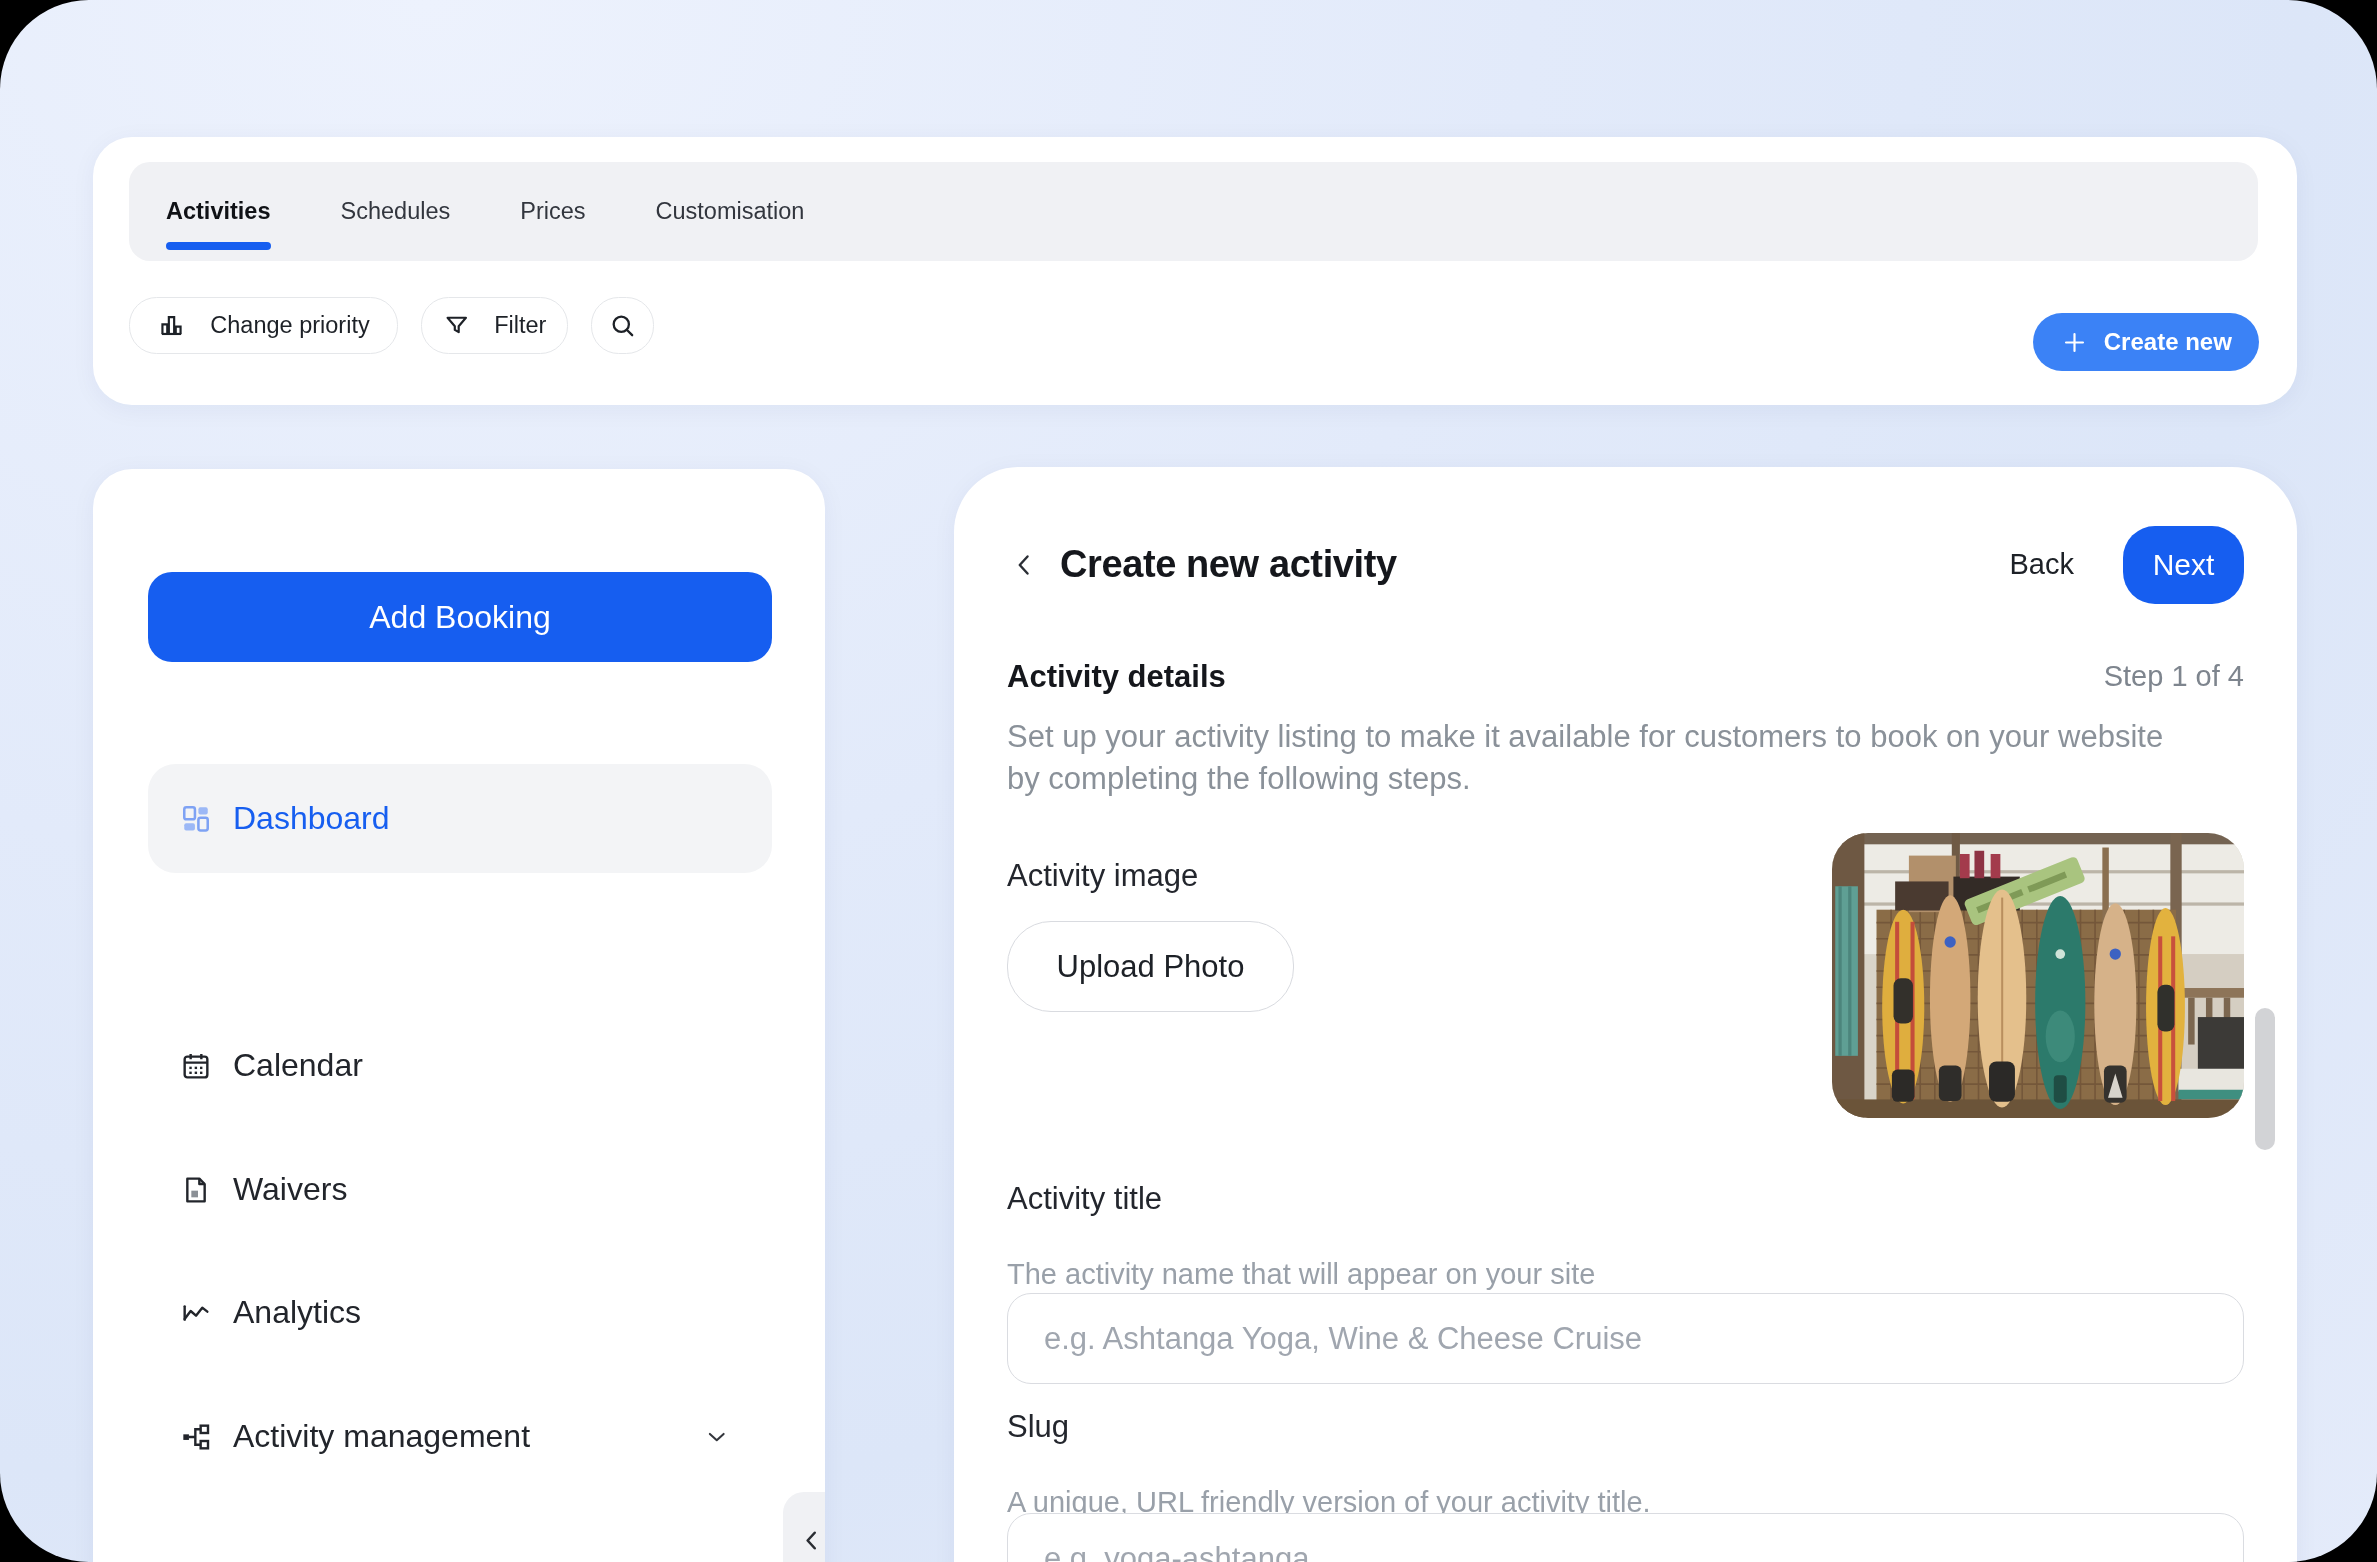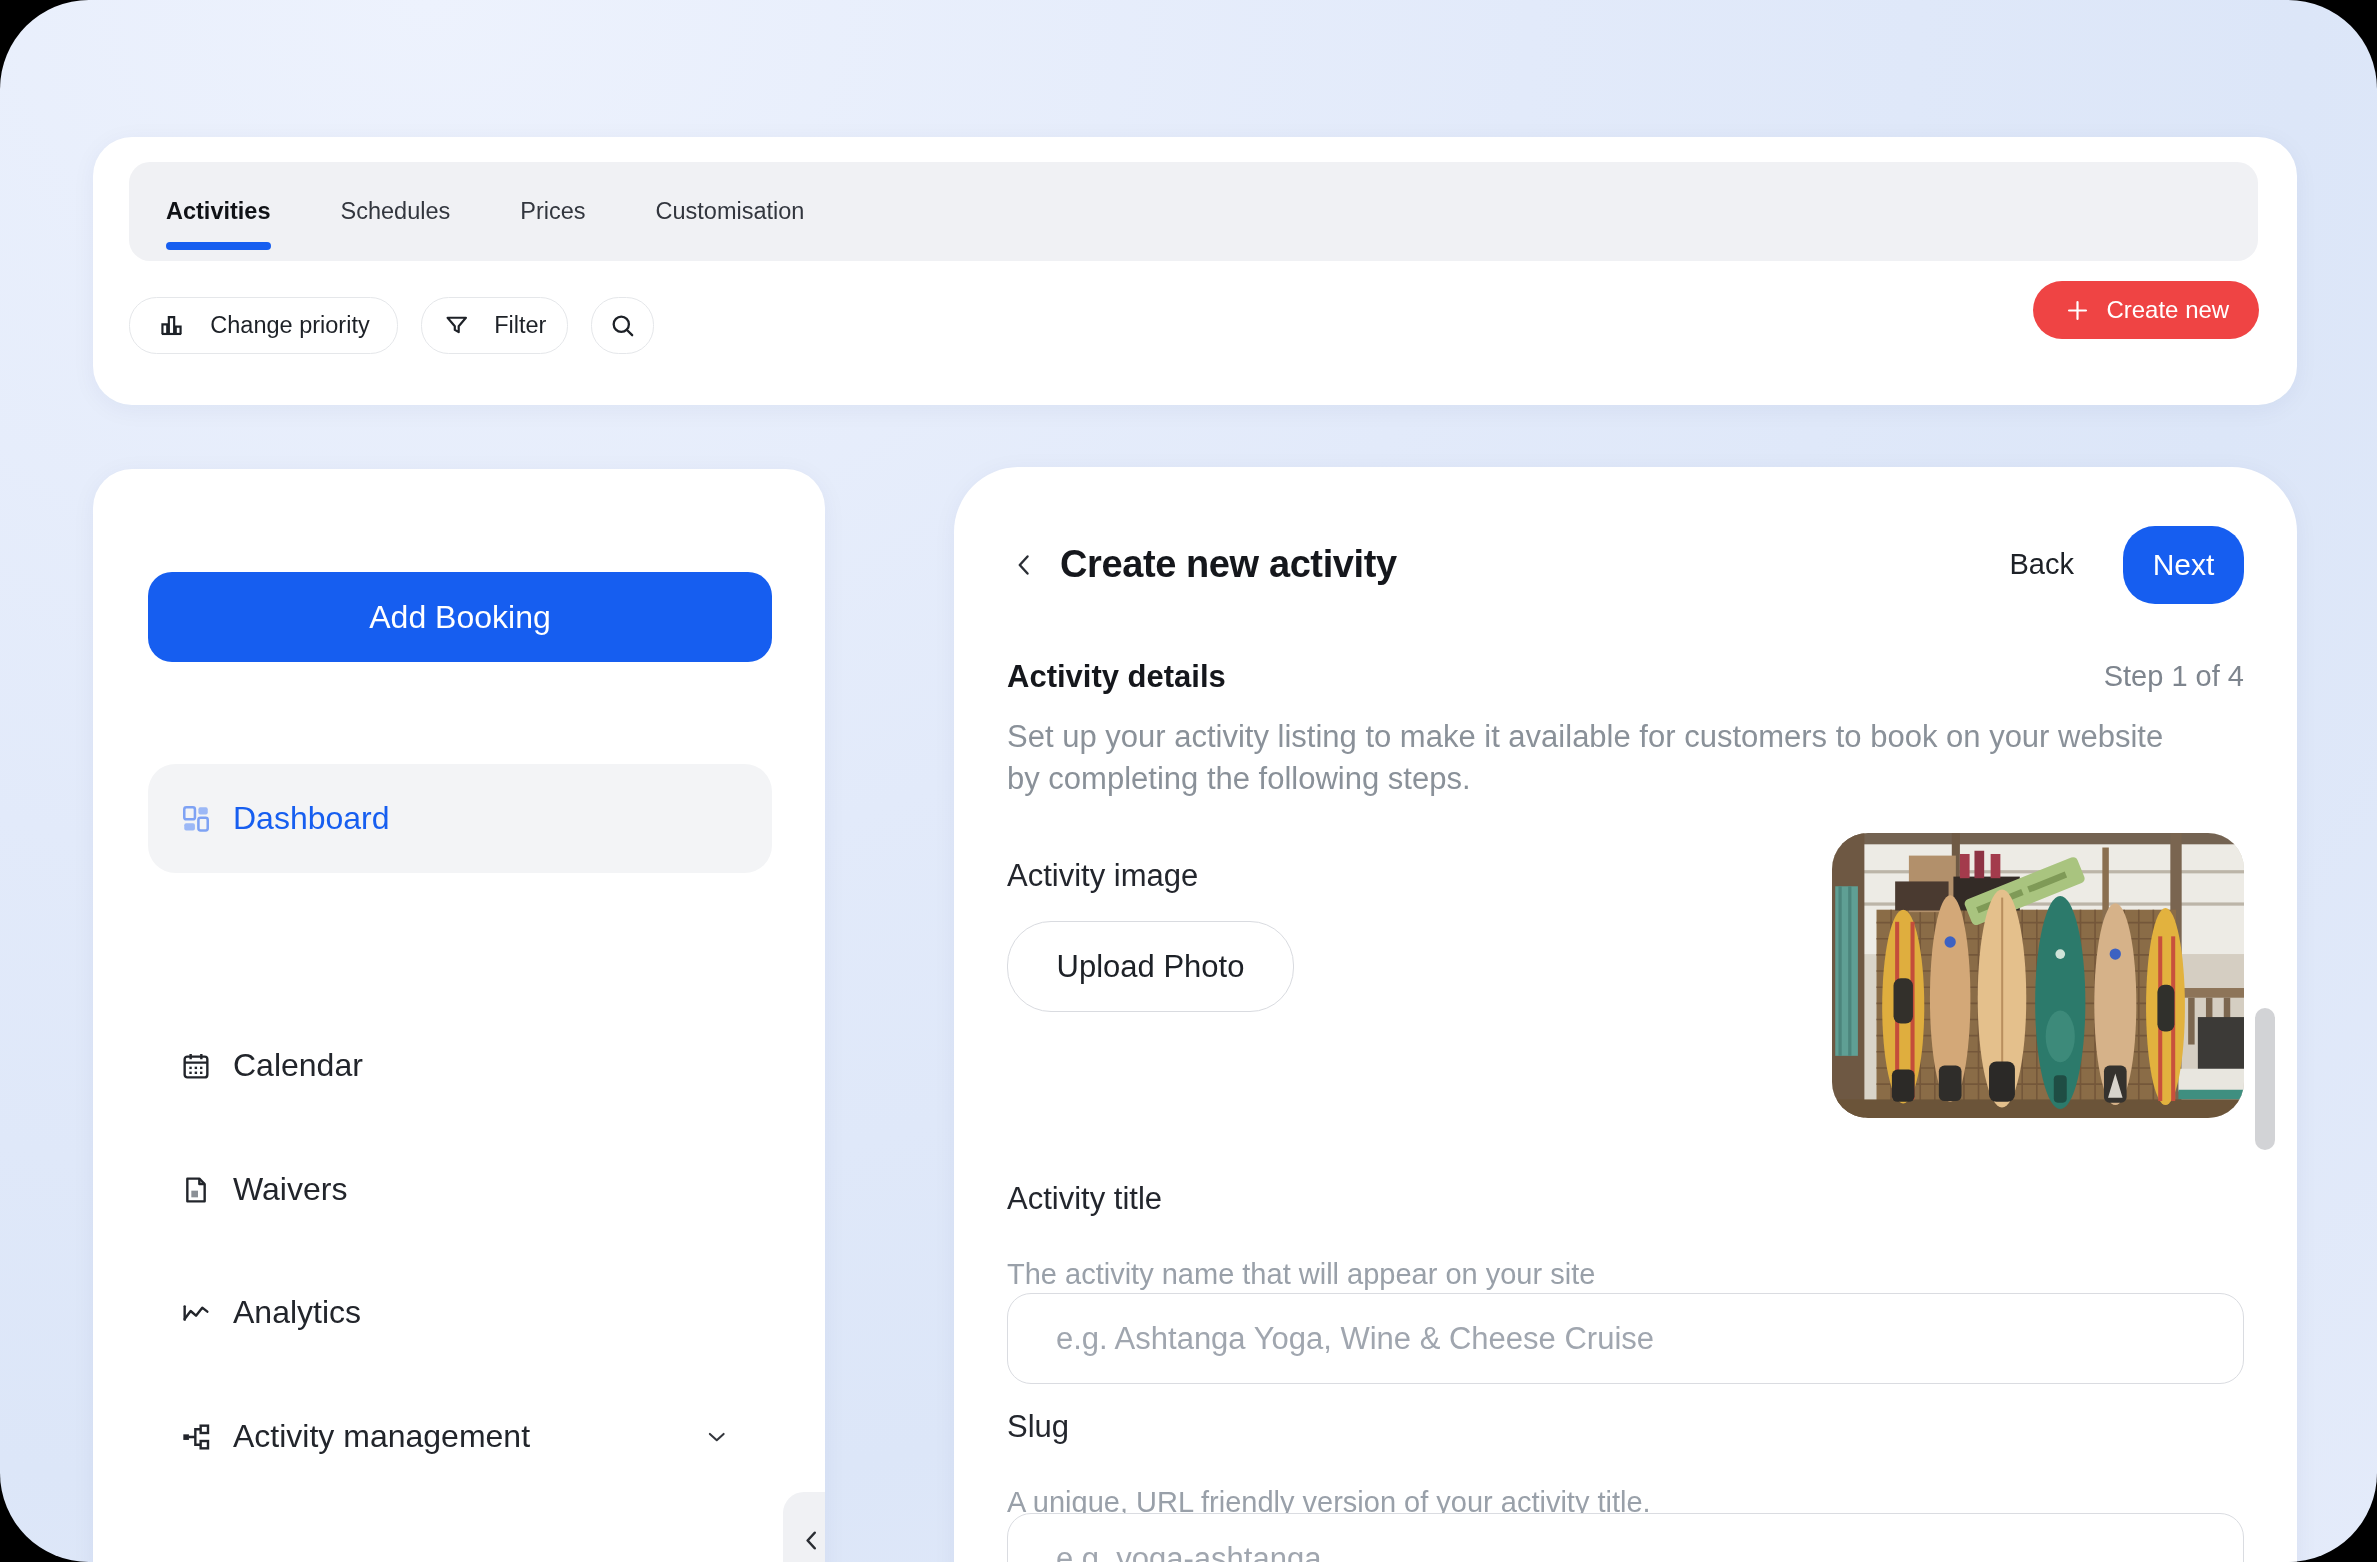--- a/index.html
+++ b/index.html
@@ -16,23 +16,23 @@
               background:#f0f1f4; border-radius:21px; display:flex; align-items:center;
               padding-left:37px; gap:70px; }
   .tab { position:relative; font-size:23.5px; color:#32363e; height:100%;
          display:flex; align-items:center; cursor:pointer; }
   .tab.active { font-weight:700; color:#101216; }
   .tab.active .tab-underline { position:absolute; left:0; right:0; bottom:11.3px;
          height:7.3px; border-radius:4px; background:#165EF0; }
   .toolbar-btn { position:absolute; top:160px; height:57px; background:#fff;
          border:1.6px solid #e5e7ea; border-radius:27.5px; display:flex; align-items:center;
          justify-content:center; gap:24px; font-size:23.5px; color:#1d2127; cursor:pointer; }
-  .btn-primary { position:absolute; top:144px; height:58px; background:#ef4444; border:none;
+  .btn-primary { position:absolute; top:176px; height:58px; background:#3b82f6; border:none;
          border-radius:29px; display:flex; align-items:center; justify-content:center; gap:14.6px;
-         font-size:24px; color:#fff; cursor:pointer; }
+         font-size:24px; color:#fff; cursor:pointer;font-weight:bold; }
 
   
   .sidebar { left:93px; top:469px; width:732px; height:1213px; border-radius:39px; overflow:hidden; }
   .add-booking { position:absolute; left:55px; top:103px; width:624px; height:90px;
          background:#165EF0; border:none; border-radius:24px; color:#fff; font-size:32px;
          font-weight:500; display:flex; align-items:center; justify-content:center; cursor:pointer;
          font-family:"Liberation Sans", sans-serif; }
   .nav-item { position:absolute; left:55px; width:624px; height:89px; display:flex;
          align-items:center; gap:21px; padding-left:32px; color:#22252b; font-size:32px;
          cursor:pointer; border-radius:27.5px; }
@@ -63,21 +63,21 @@
   .field-label { position:absolute; left:53px; font-size:31px; color:#23262d; }
   .field-helper { position:absolute; left:53px; font-size:29px; color:#99a0a9;margin-top:20px; }
   .upload-btn { position:absolute; left:53px; top:454px; width:287px; height:91px;
           background:#fff; border:1.6px solid #d9dbe0; border-radius:44px; font-size:31px;
           color:#1d2127; cursor:pointer; font-family:"Liberation Sans", sans-serif; }
   .photo { position:absolute; left:878px; top:366px; width:412px; height:285px;
           border-radius:36px; overflow:hidden; }
   .scroll-thumb { position:absolute; left:1301px; top:541px; width:20px; height:142px;
           border-radius:10.5px; background:#d2d3d6; cursor:grab; }
   .text-input { position:absolute; left:53px; width:1237px; height:91px; background:#fff;
-          border:1.6px solid #dadce1; border-radius:24px; padding:0 48px; font-size:31px;
+          border:1.6px solid #dadce1; border-radius:24px; padding:0 36px; font-size:31px;
           color:#0f766e; font-family:"Liberation Sans", sans-serif; outline:none; }
   .text-input::placeholder { color:#a0a6af; }
 
   svg { display:block; }
 </style>
 </head>
 <body>
 
 <div class="stage">
  <div class="app">

